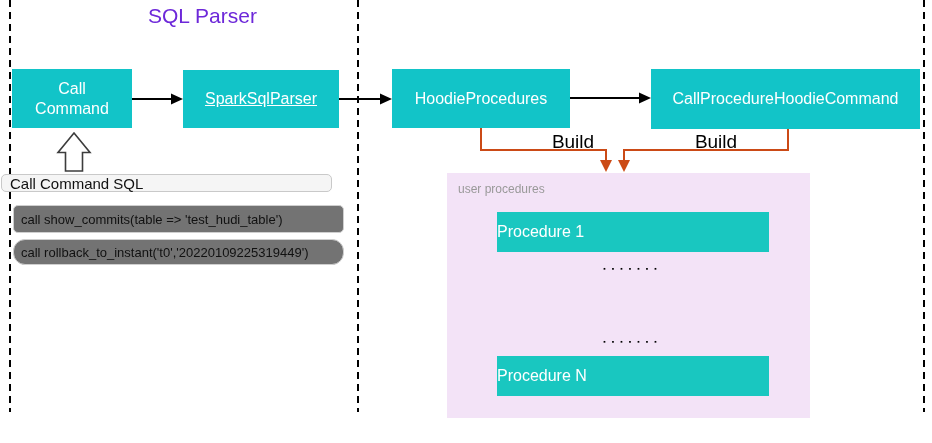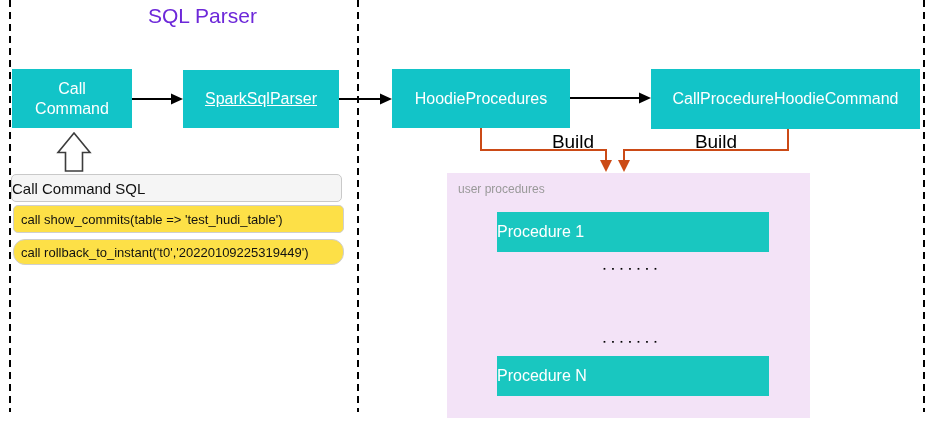--- a/index.html
+++ b/index.html
@@ -46,37 +46,37 @@
   .edge-label {
     position: absolute;
     font-size: 19px;
     color: #000;
     text-align: center;
     width: 60px;
     white-space: nowrap;
   }
   .sql-header {
     position: absolute;
-    left: 11px; top: 174px;
-    width: 331px; height: 28px;
+    left: 1px; top: 174px;
+    width: 331px; height: 18px;
     background: #f5f5f5;
     border: 1px solid #c9c9c9;
     border-radius: 5px;
     box-sizing: border-box;
     display: flex;
     align-items: center;
-    padding-left: 0;
+    padding-left: 8px;
     font-size: 15px;
     color: #111;
   }
   .sql-row {
     position: absolute;
     left: 13px;
     width: 331px;
-    background: #fde047;
+    background: #737373;
     border: 1px solid #cfcfcf;
     border-radius: 5px;
     box-sizing: border-box;
     display: flex;
     align-items: center;
     padding-left: 7px;
     font-size: 13px;
     color: #111;
     white-space: nowrap;
     overflow: hidden;

